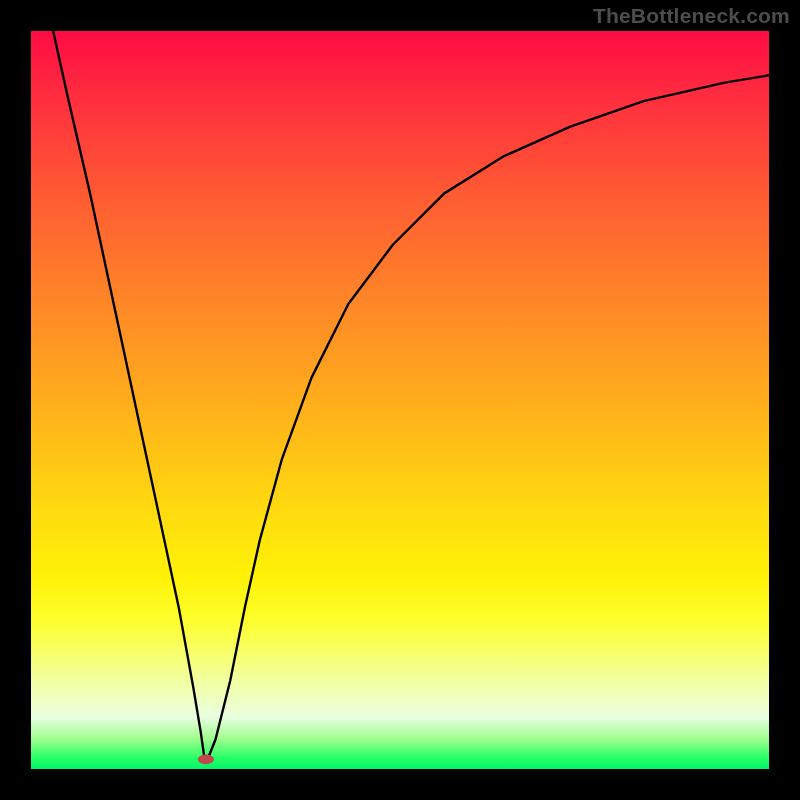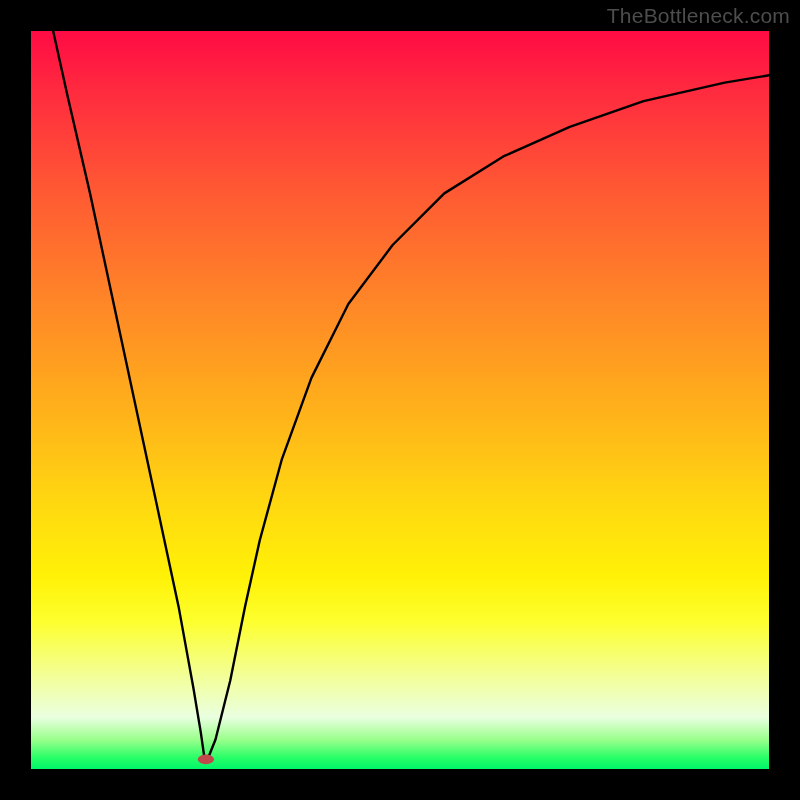--- a/index.html
+++ b/index.html
@@ -47,21 +47,21 @@
     width: 100%;
     height: 100%;
     overflow: visible;
   }
   .watermark {
     position: absolute;
     top: 4px;
     right: 10px;
     color: #4d4d4d;
     font-size: 21px;
-    font-weight: 400;
+    font-weight: 700;
     letter-spacing: 0.2px;
     user-select: none;
   }
 </style>
 </head>
 <body>
 
 <div class="frame">
 
   <div class="plot">

